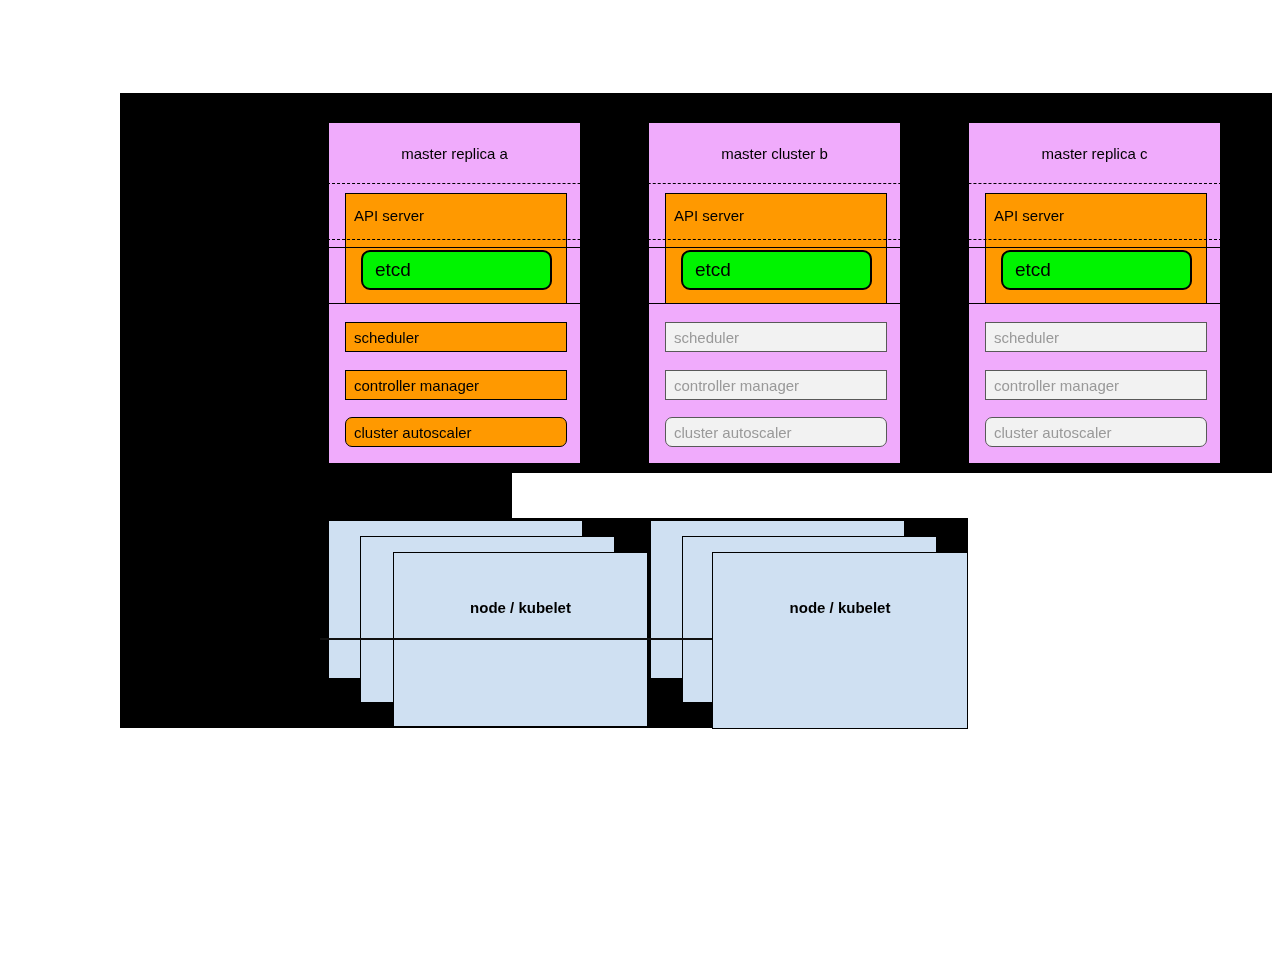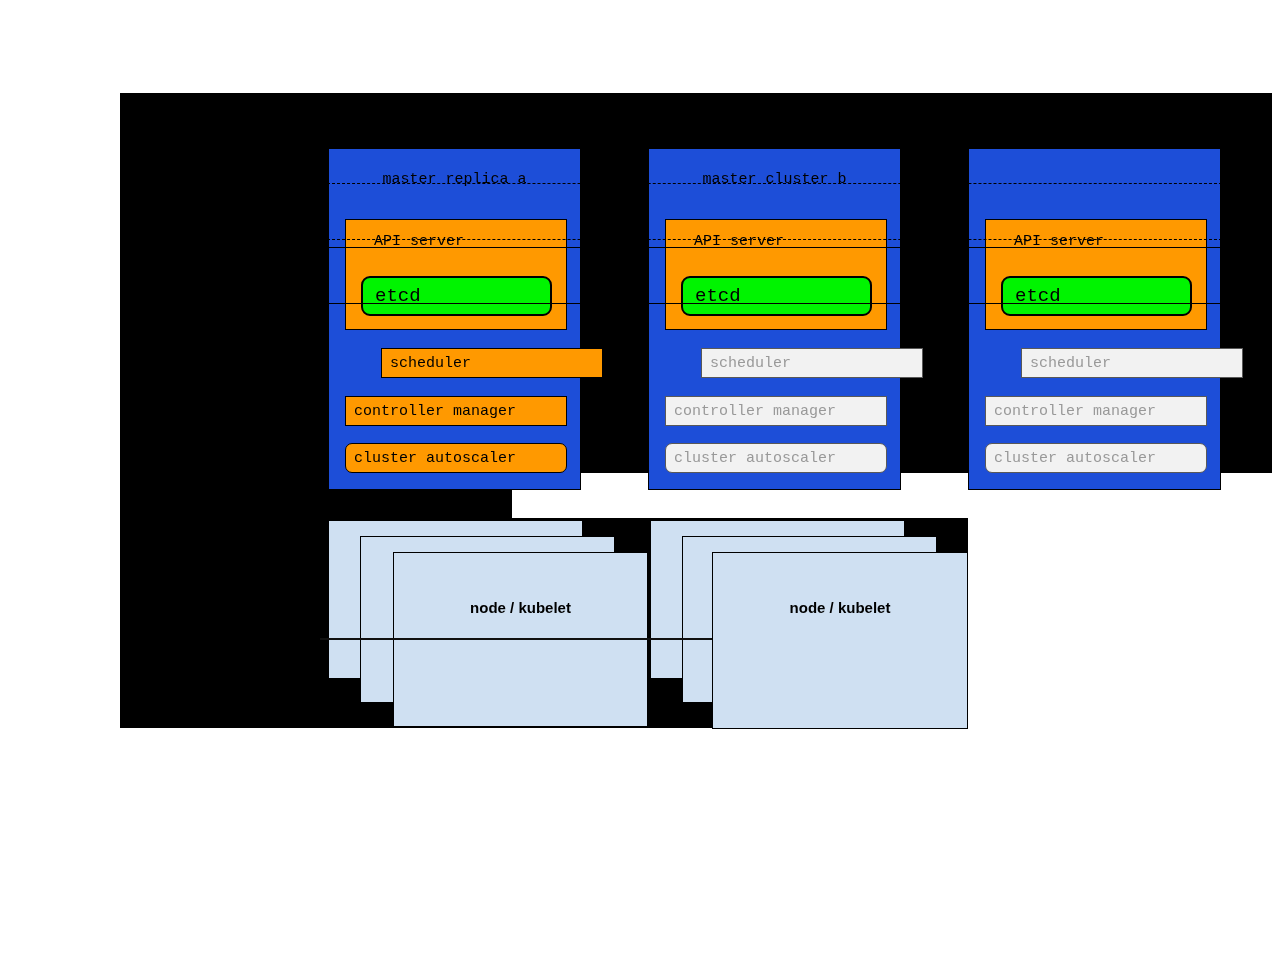--- a/index.html
+++ b/index.html
@@ -10,40 +10,40 @@
     font-family: "Liberation Sans", sans-serif;
     overflow: hidden;
   }
   .abs { position: absolute; box-sizing: border-box; }
 
   
   .bg-black { background: #000000; z-index: 1; }
 
   
   .master-box {
-    background: #1d4ed8;
+    background: #f0abfc;
     border: 1px solid #000000;
     z-index: 2;
-    width: 253px; height: 342px; top: 148px; font-family: Liberation Mono, monospace;
+    width: 253px; height: 342px; top: 122px;
   }
   .master-title {
     position: absolute; left: 0; top: 18px; width: 100%;
     text-align: center; font-size: 15px; color: #000000; line-height: 26px;
   }
   .comp {
     position: absolute; left: 16px; width: 222px;
     border: 1px solid #000000; background: #ff9900;
     font-size: 15px; color: #000000;
     box-sizing: border-box;
   }
   .comp-label { position: absolute; left: 8px; top: 0; line-height: 29px; white-space: nowrap; }
   .api-box { top: 70px; height: 111px; }
-  .api-box .comp-label { line-height: 44px; margin-left: 20px; }
+  .api-box .comp-label { line-height: 44px; }
   .row-box { height: 30px; }
-  .sched-box { top: 199px; margin-left: 36px; }
+  .sched-box { top: 199px; }
   .cm-box   { top: 247px; }
   .ca-box   { top: 294px; border-radius: 7px; }
   .inactive { background: #f2f2f2; border-color: #595959; color: #999999; }
   .etcd-box {
     position: absolute; left: 32px; top: 127px; width: 191px; height: 40px;
     background: #00f400; border: 2px solid #000000; border-radius: 9px;
     box-sizing: border-box; font-size: 19px; color: #000000;
   }
   .etcd-box .comp-label { left: 12px; line-height: 36px; }
 
@@ -103,20 +103,21 @@
     </div>
     <div class="comp row-box cm-box inactive">
       <span class="comp-label">controller manager</span>
     </div>
     <div class="comp row-box ca-box inactive">
       <span class="comp-label">cluster autoscaler</span>
     </div>
   </div>
 
   <div class="abs master-box" style="left:968px;">
+    <div class="master-title">master replica c</div>
     <div class="comp api-box">
       <span class="comp-label">API server</span>
     </div>
     <div class="etcd-box">
       <span class="comp-label">etcd</span>
     </div>
     <div class="comp row-box sched-box inactive">
       <span class="comp-label">scheduler</span>
     </div>
     <div class="comp row-box cm-box inactive">

